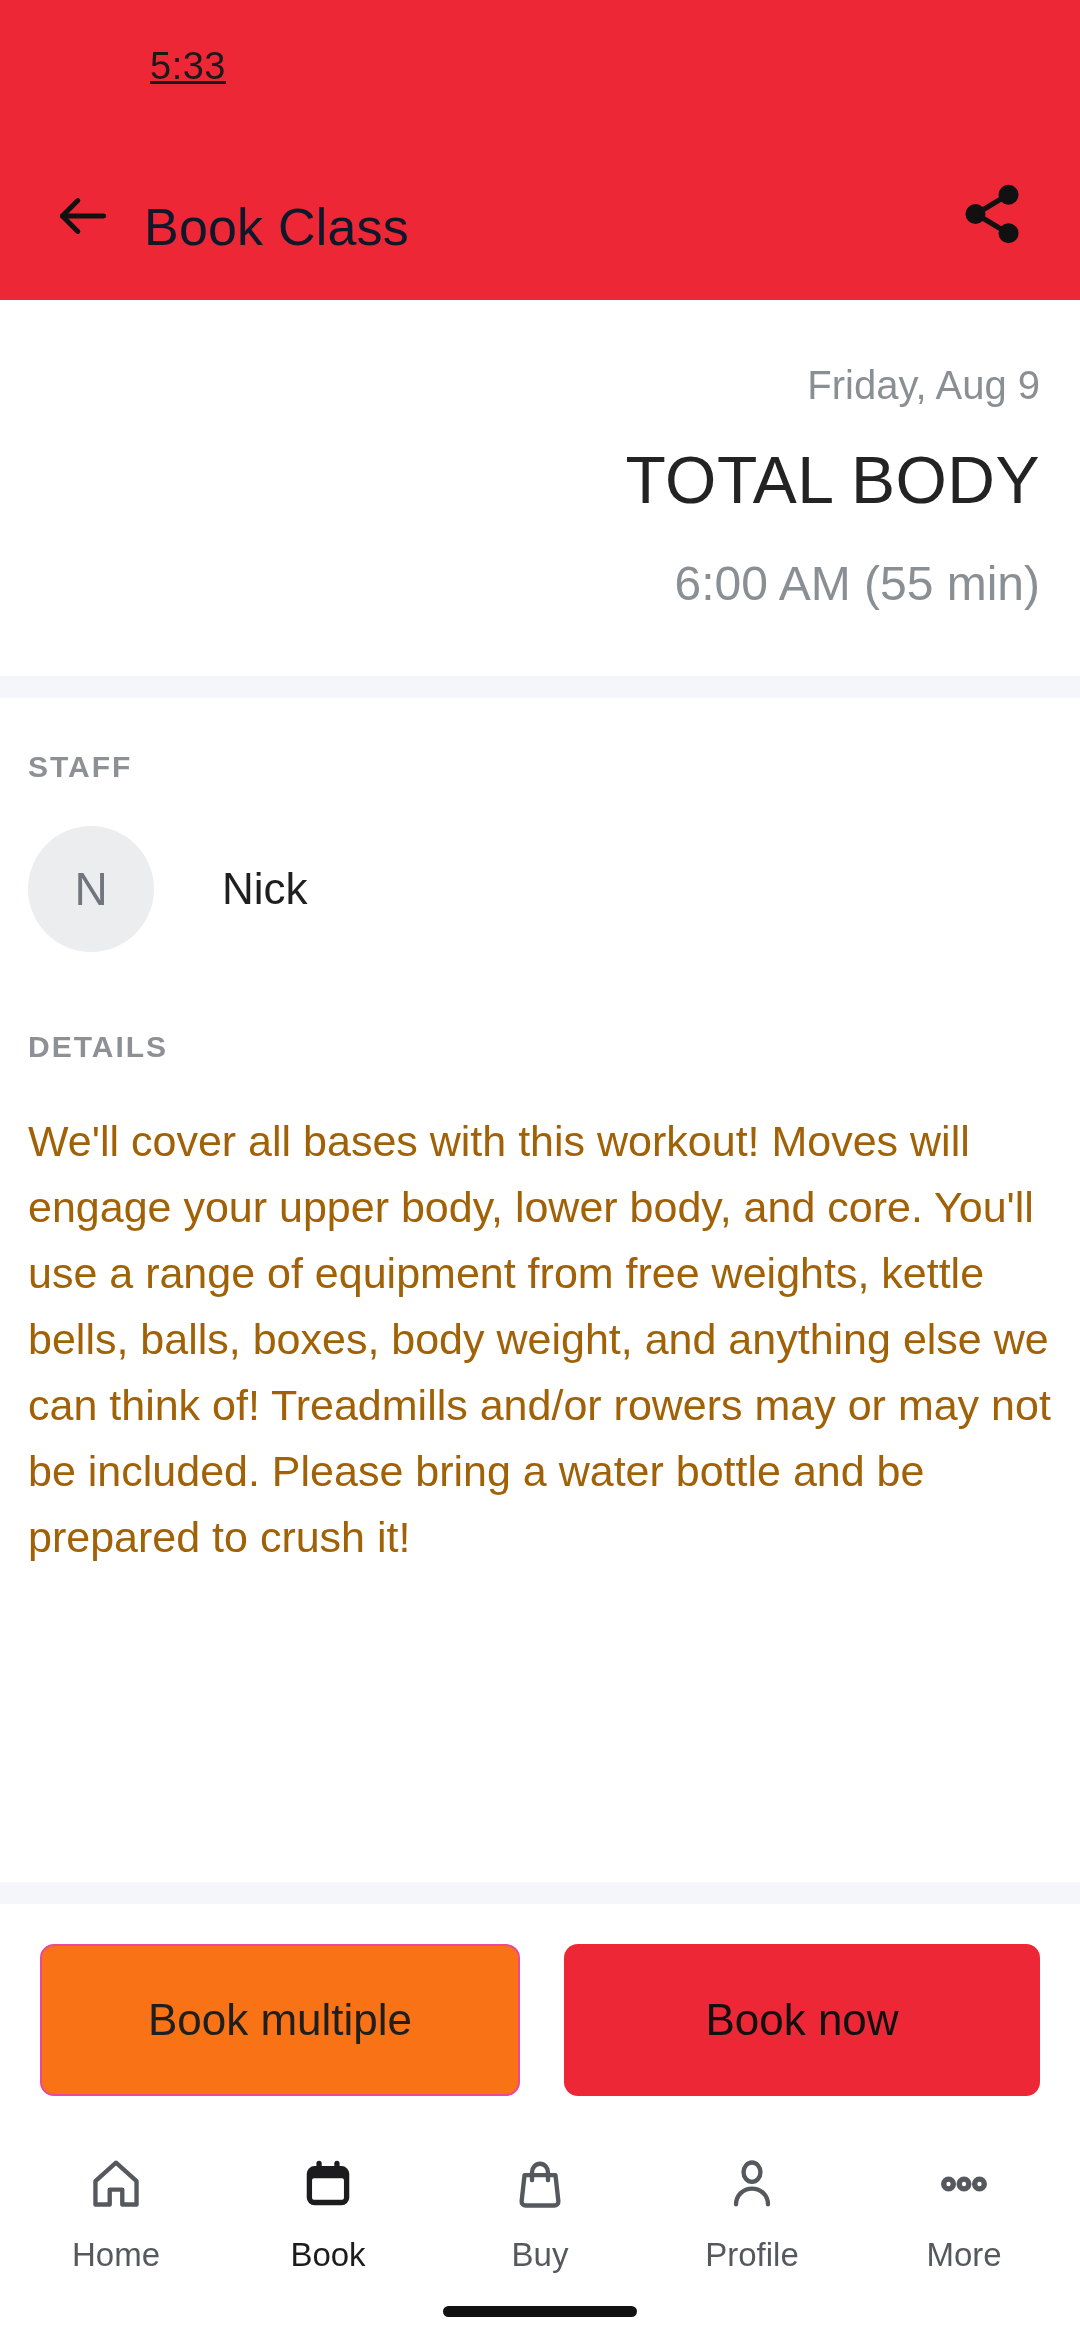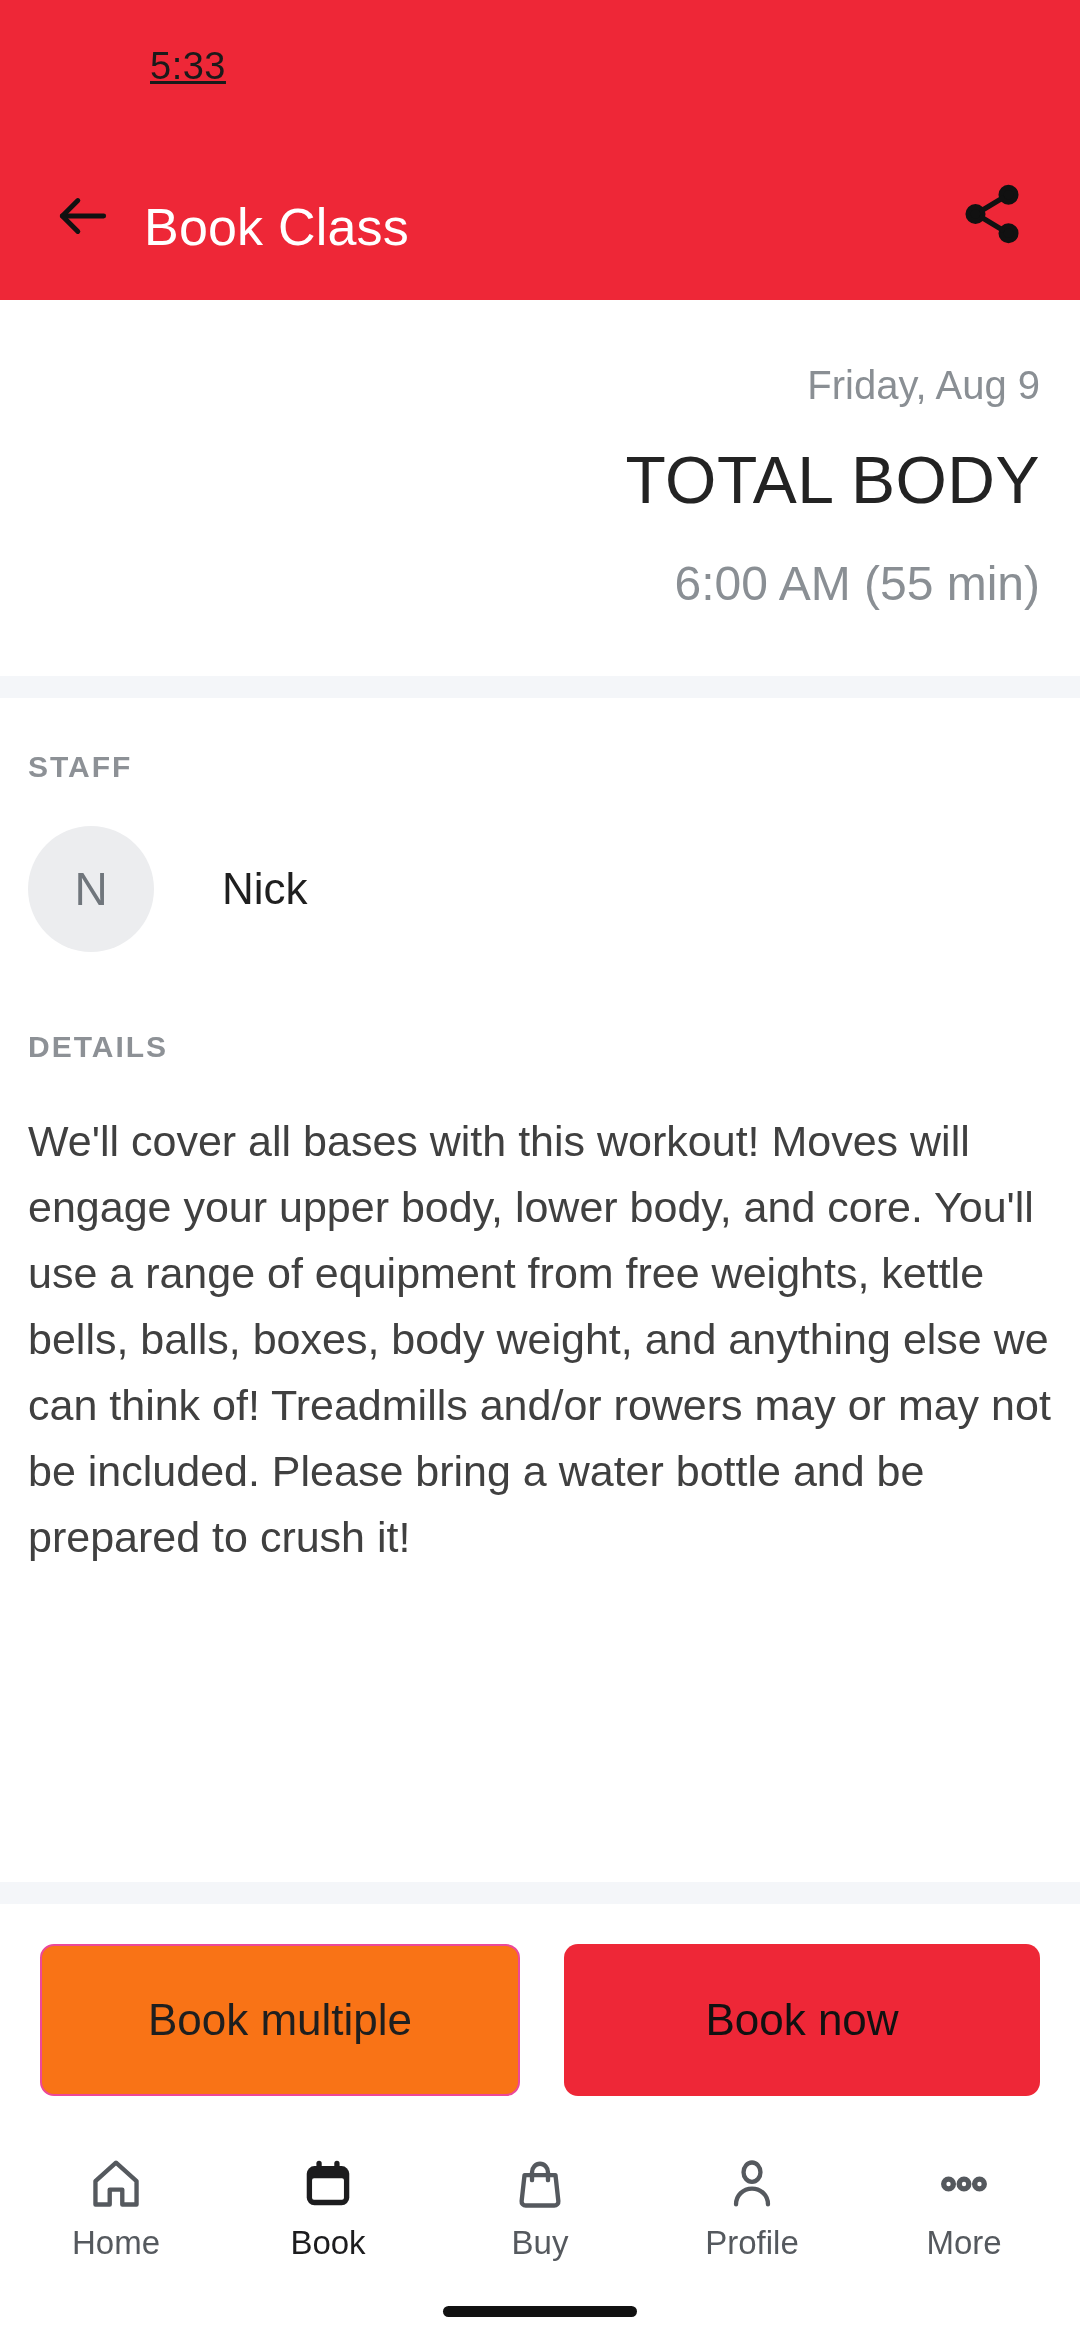--- a/index.html
+++ b/index.html
@@ -51,21 +51,21 @@
     height: 70px;
     display: flex;
     align-items: center;
     justify-content: center;
     flex-shrink: 0;
   }
   .back-btn svg { display: block; }
   .app-title {
     margin-left: 26px;
     font-size: 52px;
-    color: #ffffff;
+    color: #0f172a;
     white-space: nowrap;
     letter-spacing: 0.2px;
     margin-top: 22px;
   }
   .app-bar-spacer { flex: 1; }
   .share-btn {
     width: 80px;
     height: 80px;
     display: flex;
     align-items: center;
@@ -147,21 +147,21 @@
     font-size: 44px;
     color: #1f1f1f;
   }
 
   .details-label { margin-top: 78px; }
 
   .details-text {
     margin-top: 44px;
     font-size: 43px;
     line-height: 66px;
-    color: #404040;
+    color: #a16207;
   }
 
   
   .actions {
     background: #ffffff;
     display: flex;
     padding: 40px 40px 34px 40px;
     gap: 44px;
     flex-shrink: 0;
   }
@@ -195,20 +195,21 @@
     padding: 22px 10px 0 10px;
     height: 152px;
     flex-shrink: 0;
   }
   .nav-item {
     display: flex;
     flex-direction: column;
     align-items: center;
     width: 200px;
     cursor: pointer;
+    gap: 12px;
   }
   .nav-icon {
     height: 64px;
     display: flex;
     align-items: center;
     justify-content: center;
   }
   .nav-label {
     margin-top: 10px;
     font-size: 33px;

